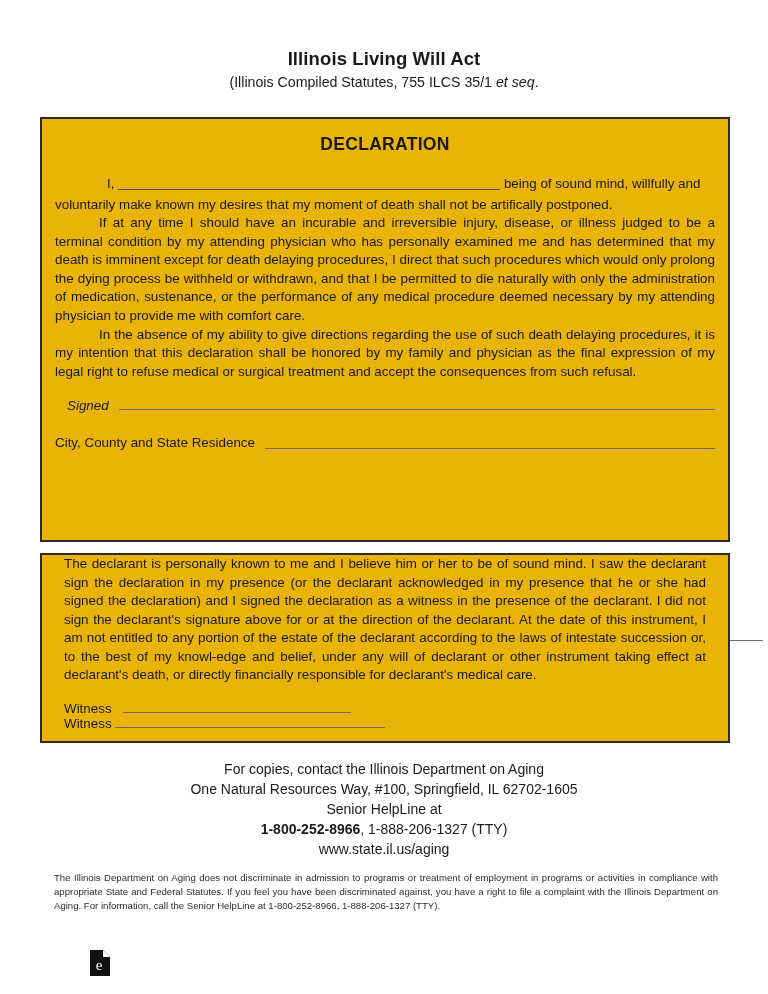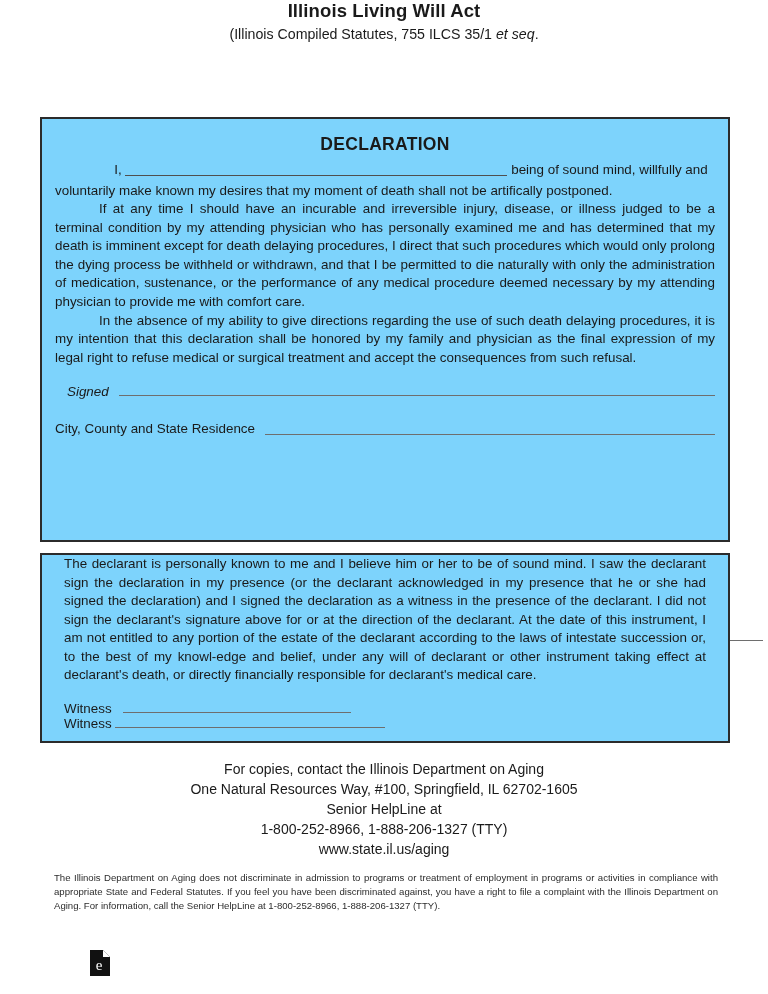--- a/index.html
+++ b/index.html
@@ -17,20 +17,21 @@
   }
   .page {
     width: 768px;
     height: 994px;
     position: relative;
     background: #ffffff;
   }
 
   
   .title-block {
+    padding-top: 48px;
     text-align: center;
   }
   .doc-title {
     font-size: 18.5px;
     font-weight: bold;
     letter-spacing: 0.1px;
     line-height: 1.15;
     margin: 0;
   }
   .doc-subtitle {
@@ -38,21 +39,21 @@
     margin: 5px 0 0 0;
     line-height: 1.2;
   }
   .doc-subtitle .ital { font-style: italic; }
 
   
   .box {
     position: absolute;
     border: 2.5px solid #2b2b2b;
     box-sizing: border-box;
-    background: #7dd3fc;
+    background: #eab308;
   }
   #declaration-box {
     left: 40px;
     top: 117px;
     width: 690px;
     height: 425px;
   }
   #witness-box {
     left: 40px;
     top: 553px;
@@ -90,21 +91,21 @@
 
   
   .rule {
     display: inline-block;
     border-bottom: 1.6px solid #4f4f4f;
     vertical-align: -2px;
     height: 12px;
   }
 
   .mt-decl-1 { margin-top: 22px; }
-  .mt-decl-2 { margin-top: 6px; text-align: center; }
+  .mt-decl-2 { margin-top: 20px; }
   .mt-para   { margin-top: 17px; }
 
   .signed-row {
     margin-top: 17px;
     font-size: 13.4px;
     display: flex;
     align-items: baseline;
   }
   .signed-label { font-style: italic; margin-left: 12px; }
   .flexline {
@@ -152,21 +153,21 @@
   
   .contact {
     position: absolute;
     left: 0;
     top: 760px;
     width: 768px;
     text-align: center;
     font-size: 14px;
     line-height: 1.42;
   }
-  .contact .b { font-weight: normal; }
+  .contact .b { font-weight: bold; }
 
   .disclaimer {
     position: absolute;
     left: 54px;
     top: 871px;
     width: 664px;
     font-size: 9.6px;
     line-height: 1.46;
     text-align: justify;
     color: #2c2c2c;

